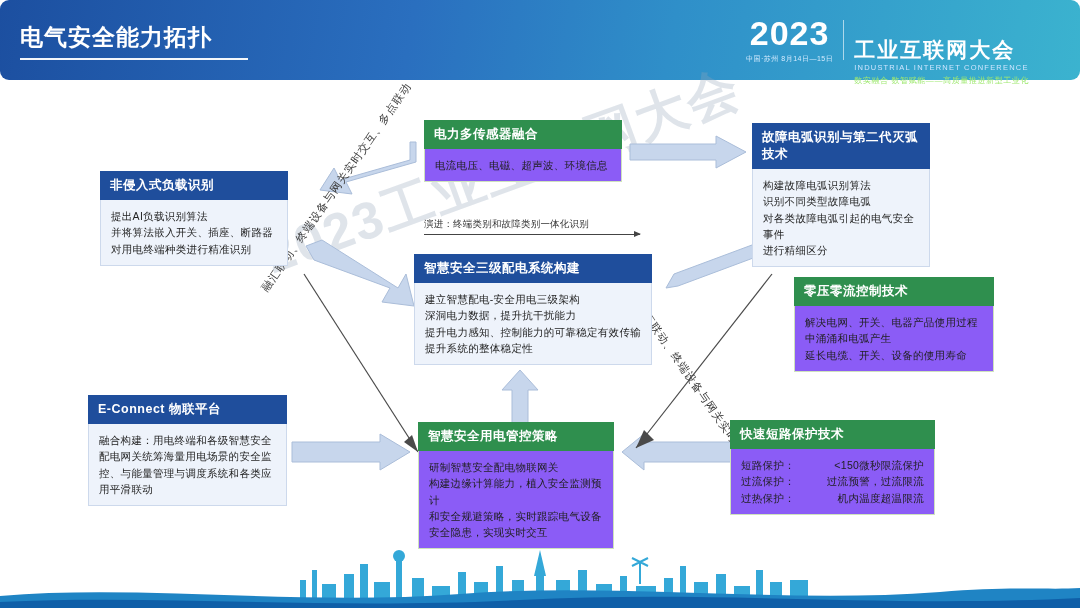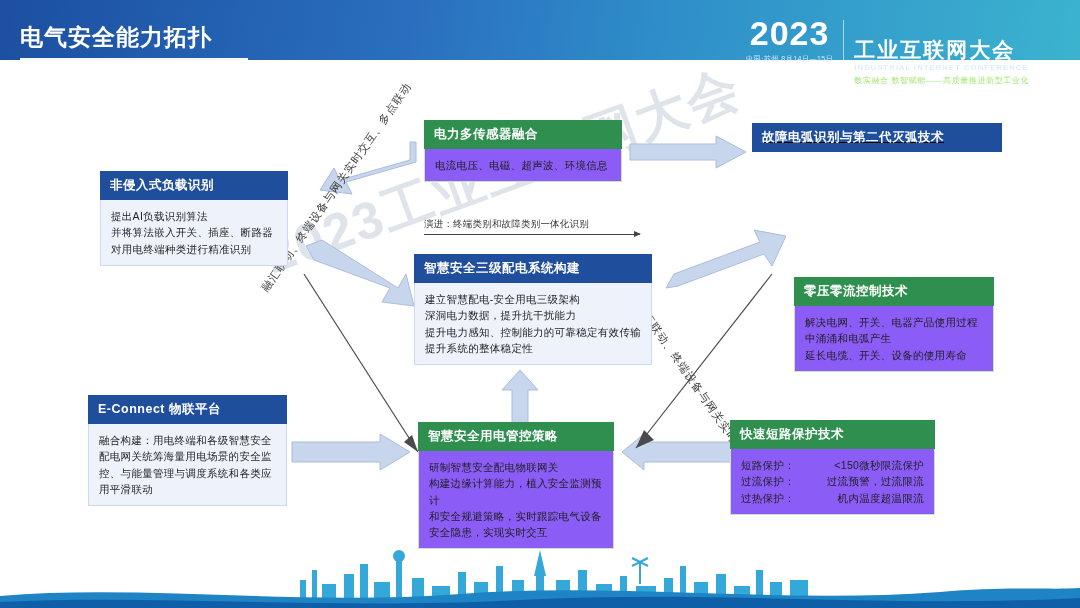--- a/index.html
+++ b/index.html
@@ -5,22 +5,23 @@
   html,body{margin:0;padding:0;}
   body{
     width:1080px;height:608px;
     background:#ffffff;
     font-family:"Liberation Sans","DejaVu Sans",sans-serif;
     overflow:hidden;
     position:relative;
   }
   
   .header{
-    position:absolute;left:0;top:0;width:1080px;height:60px;
+    position:absolute;left:0;top:0;width:1080px;height:80px;
     background:linear-gradient(100deg,#1c4fa0 0%,#2a6fbf 38%,#2f8fc9 62%,#3bb3cf 100%);
+    border-radius:9px;
   }
   .header-title{
     position:absolute;left:20px;top:22px;
     font-size:23px;color:#ffffff;letter-spacing:1px;font-weight:bold;
   }
   .header-underline{
     position:absolute;left:20px;top:58px;width:228px;height:2px;background:#ffffff;opacity:.95;
   }
   .brand{
     position:absolute;right:14px;top:12px;width:320px;height:56px;
@@ -69,21 +70,21 @@
   .green .hdr{background:#2f8f4e;}
   .green .body{background:#8b5cf6;border:1px solid #cfe2bd;border-top:none;}
 
   .body .row{display:flex;gap:0;}
   .body .row .k{white-space:nowrap;}
   .body .row .v{flex:1;text-align:right;}
 
   
   #box-noninvasive{left:100px;top:171px;width:188px;}
   #box-multisensor{left:424px;top:120px;width:198px;}
-  #box-arcfault{left:752px;top:123px;width:250px;text-decoration:underline;}
+  #box-arcfault{left:752px;top:123px;width:178px;}
   #box-threelevel{left:414px;top:254px;width:238px;}
   #box-zerovoltage{left:794px;top:277px;width:200px;}
   #box-econnect{left:88px;top:395px;width:199px;}
   #box-strategy{left:418px;top:422px;width:196px;}
   #box-shortcircuit{left:730px;top:420px;width:205px;}
 
   .sub-note{
     position:absolute;left:424px;top:218px;width:216px;font-size:9.5px;color:#333;
     letter-spacing:.2px;
   }
@@ -202,20 +203,26 @@
 
 <div class="box green" id="box-multisensor">
   <div class="hdr">电力多传感器融合</div>
   <div class="body">
     <div>电流电压、电磁、超声波、环境信息</div>
   </div>
 </div>
 
 <div class="box blue" id="box-arcfault">
   <div class="hdr">故障电弧识别与第二代灭弧技术</div>
+  <div class="body">
+    <div>构建故障电弧识别算法</div>
+    <div>识别不同类型故障电弧</div>
+    <div>对各类故障电弧引起的电气安全事件</div>
+    <div>进行精细区分</div>
+  </div>
 </div>
 
 <div class="box blue" id="box-threelevel">
   <div class="hdr">智慧安全三级配电系统构建</div>
   <div class="body">
     <div>建立智慧配电-安全用电三级架构</div>
     <div>深洞电力数据，提升抗干扰能力</div>
     <div>提升电力感知、控制能力的可靠稳定有效传输</div>
     <div>提升系统的整体稳定性</div>
   </div>

